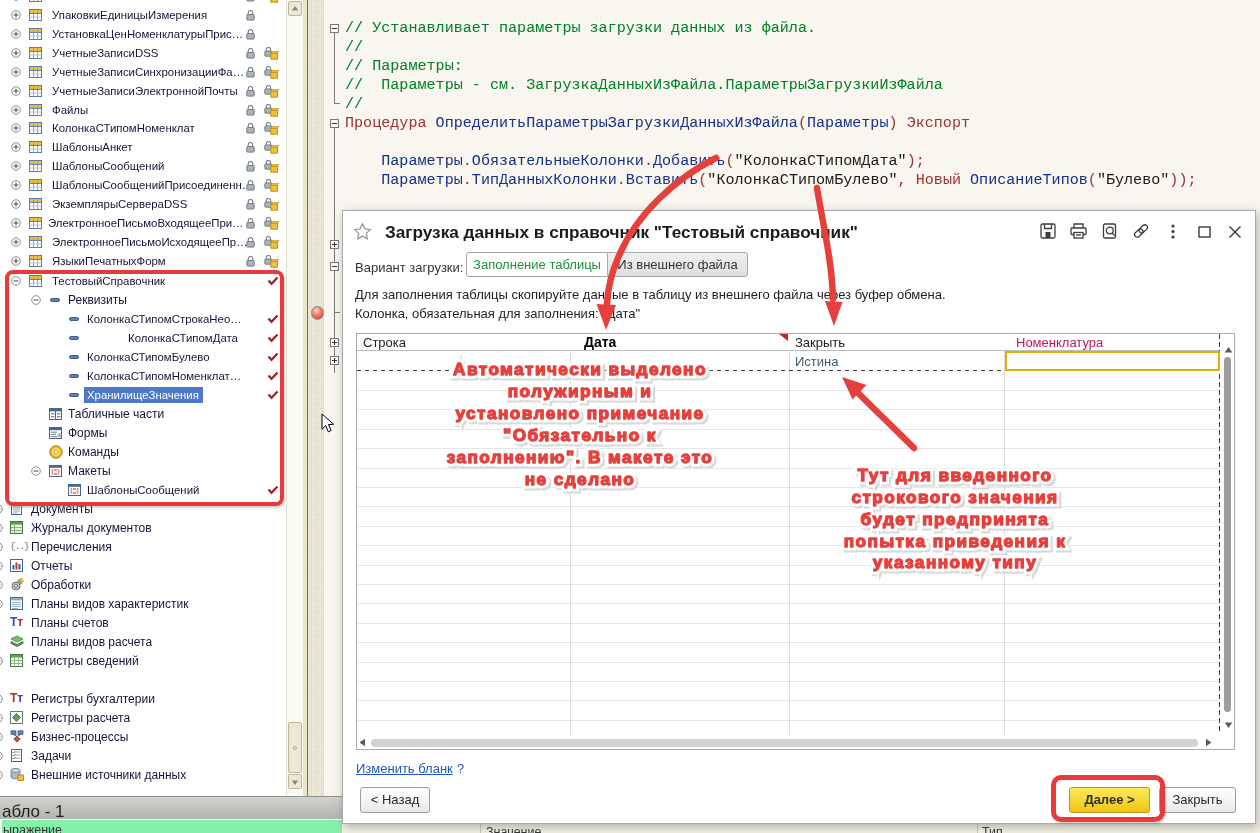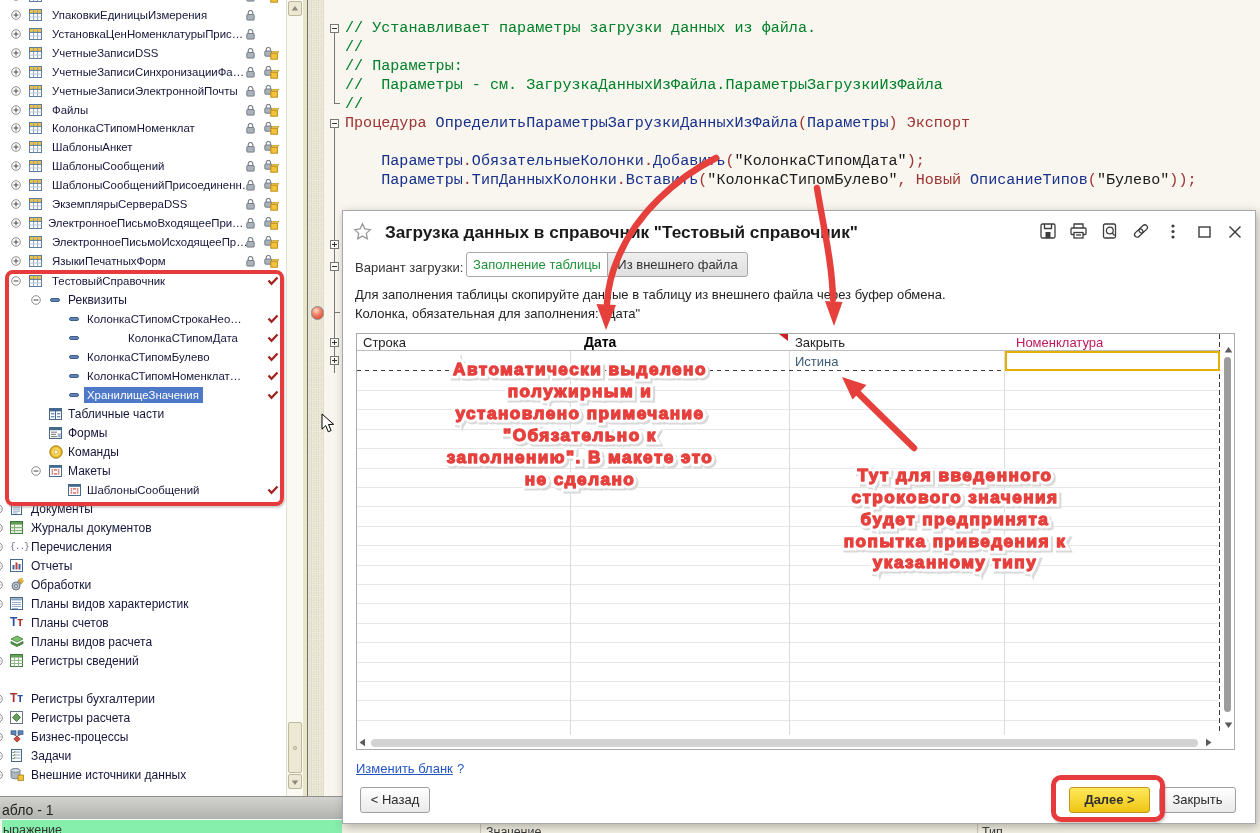--- a/index.html
+++ b/index.html
@@ -840,21 +840,21 @@
     </svg>
     <svg class="ab" style="left:330px;top:355.5px" width="9" height="9" viewBox="0 0 9 9">
       <rect x="0.5" y="0.5" width="8" height="8" fill="#fdfcf6" stroke="#787878"></rect>
       <g stroke="#333" stroke-width="1">
         <line x1="2" y1="4.5" x2="7" y2="4.5"></line>
         <line x1="4.5" y1="2" x2="4.5" y2="7"></line>
       </g>
     </svg>
     <div class="ab" style="left:310.5px;top:306px;width:13.5px;height:13.5px;border-radius:50%;border:1px solid #8a8a8a;background:radial-gradient(circle at 38% 30%,#ffd8cc 0%,#f08468 40%,#e65a42 70%,#cc4530 100%)"></div>
 <div class="ab" style="left:0;top:796px;width:342px;height:23px;background:linear-gradient(#d2d2ce,#b2b2ae);border-top:1px solid #8f8f8b">
-      <div class="ab" style="left:2px;top:5px;font-size:14px;color:#1f1f1f">абло - 1</div>
+      <div class="ab" style="left:2px;top:5px;font-size:17px;color:#1f1f1f">абло - 1</div>
     </div>
 <div class="ab" style="left:2px;top:819px;width:342px;height:14px;background:#86efac;border-top:1px solid #fff">
       <div class="ab" style="left:1px;top:3px;font-size:12.5px;color:#333">ыражение</div>
     </div>
 <div class="ab" style="left:342px;top:824px;width:918px;height:9px;background:#f5f3e4"></div>
 <div class="ab" style="left:486px;top:825px;font-size:12.5px;color:#333">Значение</div>
 <div class="ab" style="left:982px;top:825px;font-size:12.5px;color:#333">Тип</div>
 <div class="ab" style="left:480px;top:824px;width:1px;height:9px;background:#c9c7b4"></div>
 <div class="ab" style="left:977px;top:824px;width:1px;height:9px;background:#c9c7b4"></div>
 <div class="dlg"></div>

